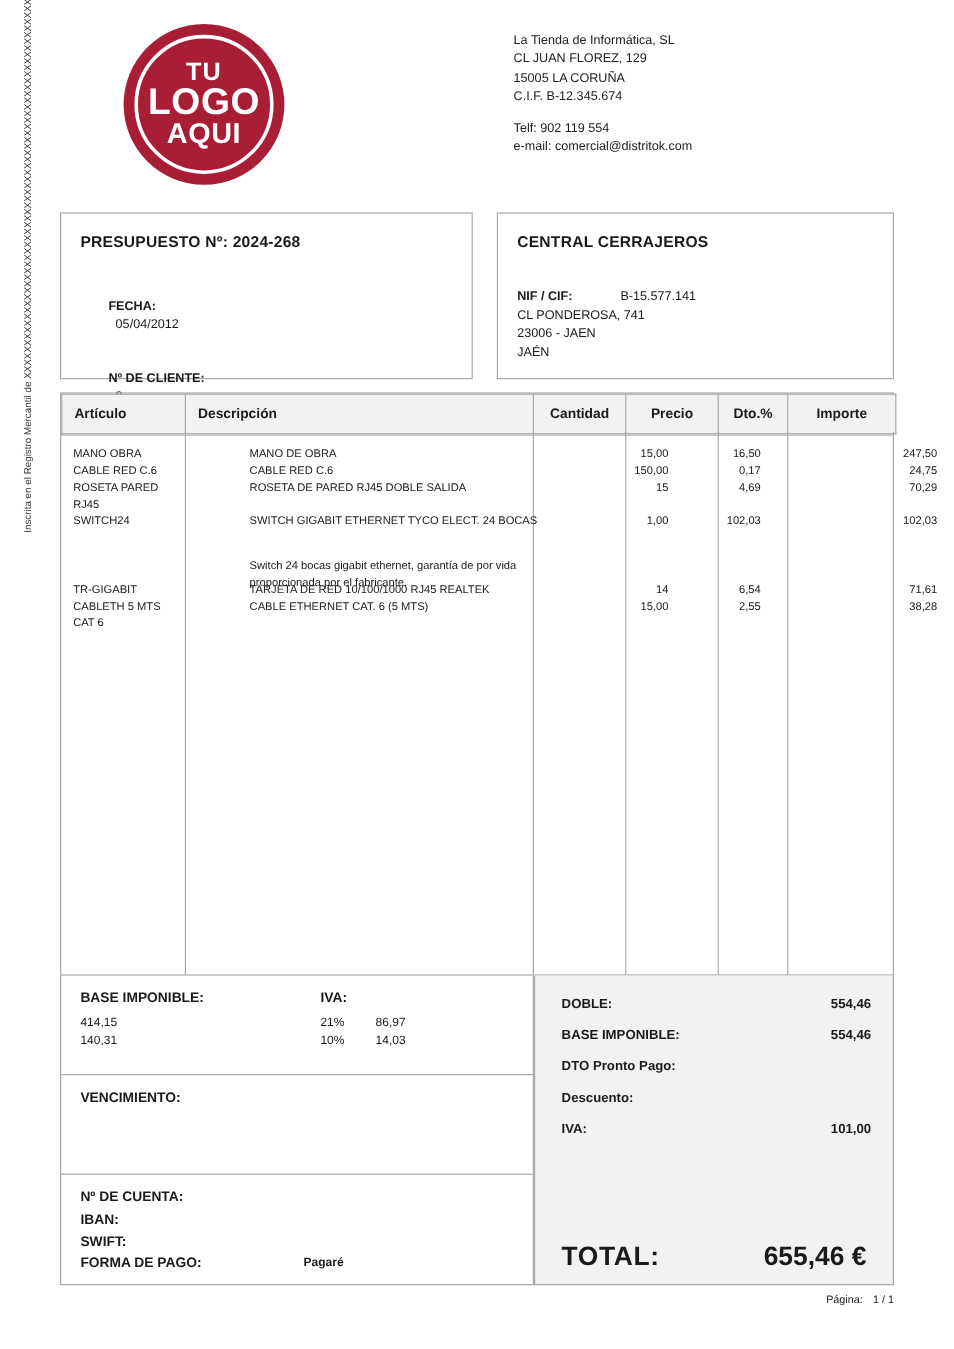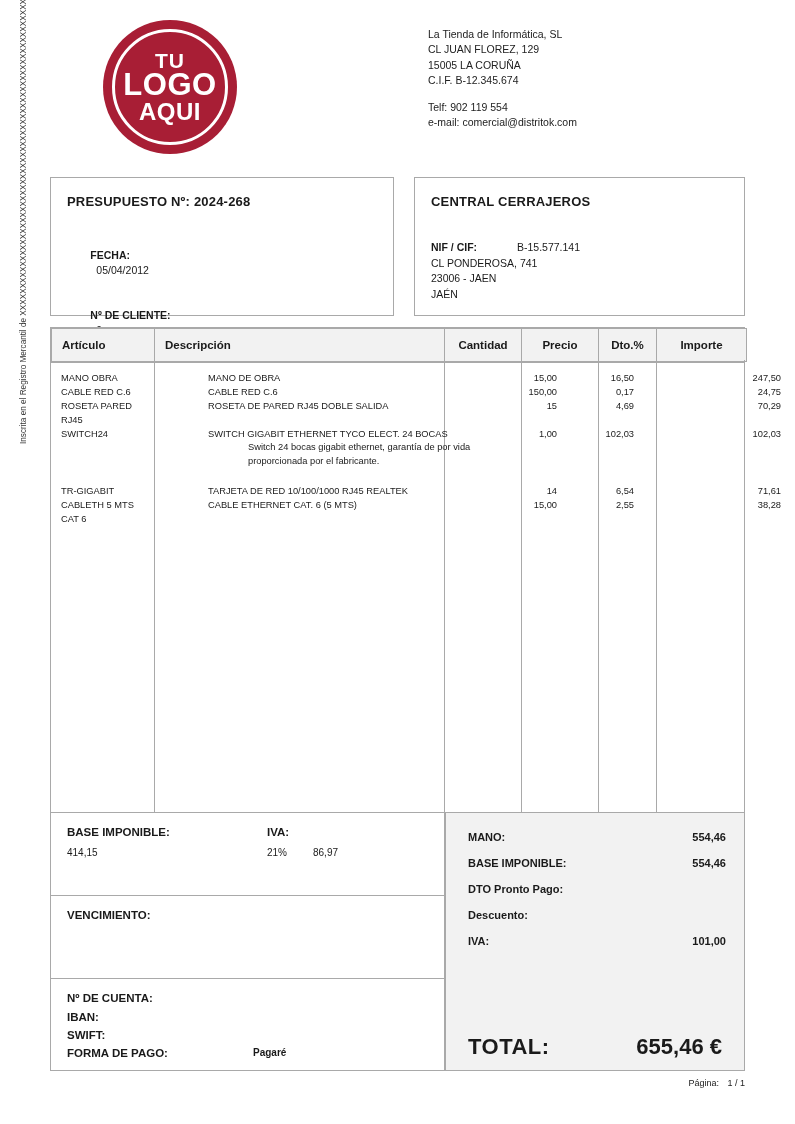--- a/index.html
+++ b/index.html
@@ -350,21 +350,21 @@
           <div class="cant">15</div>
           <div class="prec">4,69</div>
           <div class="imp">70,29</div>
         </div>
         <div class="line" style="position: absolute; top: 56px;">
           <div class="art">SWITCH24</div>
           <div class="desc">SWITCH GIGABIT ETHERNET TYCO ELECT. 24 BOCAS</div>
           <div class="cant">1,00</div>
           <div class="prec">102,03</div>
           <div class="imp">102,03</div>
-          <div class="note" style="top: 13px; margin-left: 40px;">Switch 24 bocas gigabit ethernet, garantía de por vida proporcionada por el fabricante.</div>
+          <div class="note" style="top: 37px;">Switch 24 bocas gigabit ethernet, garantía de por vida proporcionada por el fabricante.</div>
         </div>
         <div class="line" style="position: absolute; top: 113px;">
           <div class="art">TR-GIGABIT</div>
           <div class="desc">TARJETA DE RED 10/100/1000 RJ45 REALTEK</div>
           <div class="cant">14</div>
           <div class="prec">6,54</div>
           <div class="imp">71,61</div>
         </div>
         <div class="line" style="position: absolute; top: 127px;">
           <div class="art">CABLETH 5 MTS CAT 6</div>
@@ -379,37 +379,42 @@
   <div class="totleft">
     <div class="tl-sec1">
       <div style="position:absolute;left:16px;top:13px;" class="lbl-bold">BASE IMPONIBLE:</div>
       <div style="position:absolute;left:216px;top:13px;" class="lbl-bold">IVA:</div>
       <div id="tax-rows" style="position:absolute;left:0;top:34px;width:100%;">
           <div style="position: relative; height: 15px;">
             <span class="sm" style="position:absolute;left:16px;">414,15</span>
             <span class="sm" style="position:absolute;left:216px;">21%</span>
             <span class="sm" style="position:absolute;left:262px;">86,97</span>
           </div>
+          <div style="position: relative; height: 15px;">
+            <span class="sm" style="position:absolute;left:16px;">140,31</span>
+            <span class="sm" style="position:absolute;left:216px;">10%</span>
+            <span class="sm" style="position:absolute;left:262px;">14,03</span>
+          </div>
         </div>
     </div>
     <div class="tl-sec2">
       <div style="position:absolute;left:16px;top:13px;" class="lbl-bold">VENCIMIENTO:</div>
     </div>
     <div class="tl-sec3">
       <div style="position:absolute;left:16px;top:13px;" class="lbl-bold">Nº DE CUENTA:</div>
       <div style="position:absolute;left:16px;top:32px;" class="lbl-bold">IBAN:</div>
       <div style="position:absolute;left:16px;top:50px;" class="lbl-bold">SWIFT:</div>
       <div style="position:absolute;left:16px;top:68px;" class="lbl-bold">FORMA DE PAGO:</div>
       <div style="position:absolute;left:172px;top:68px;font-size:10px;font-weight:bold;padding-left:30px;">Pagaré</div>
     </div>
   </div>
 
   <div class="totright">
     <div id="summary-rows">
-        <div class="tr-row" style="top: 18px;"><span>MANO:</span><span class="v">554,46</span></div>
+        <div class="tr-row" style="top: 18px;"><span>DOBLE:</span><span class="v">554,46</span></div>
         <div class="tr-row" style="top: 44px;"><span>BASE IMPONIBLE:</span><span class="v">554,46</span></div>
         <div class="tr-row" style="top: 70px;"><span>DTO Pronto Pago:</span><span class="v"></span></div>
         <div class="tr-row" style="top: 96px;"><span>Descuento:</span><span class="v"></span></div>
         <div class="tr-row" style="top: 122px;"><span>IVA:</span><span class="v">101,00</span></div>
       </div>
     <div class="total-label">TOTAL:</div>
     <div class="total-value">655,46 €</div>
   </div>
 
   <div class="side-text">Inscrita en el Registro Mercantil de XXXXXXXXXXXXXXXXXXXXXXXXXXXXXXXXXXXXXXXXXXXXXXXXXXXXXXXXXXXXXXXX</div>

